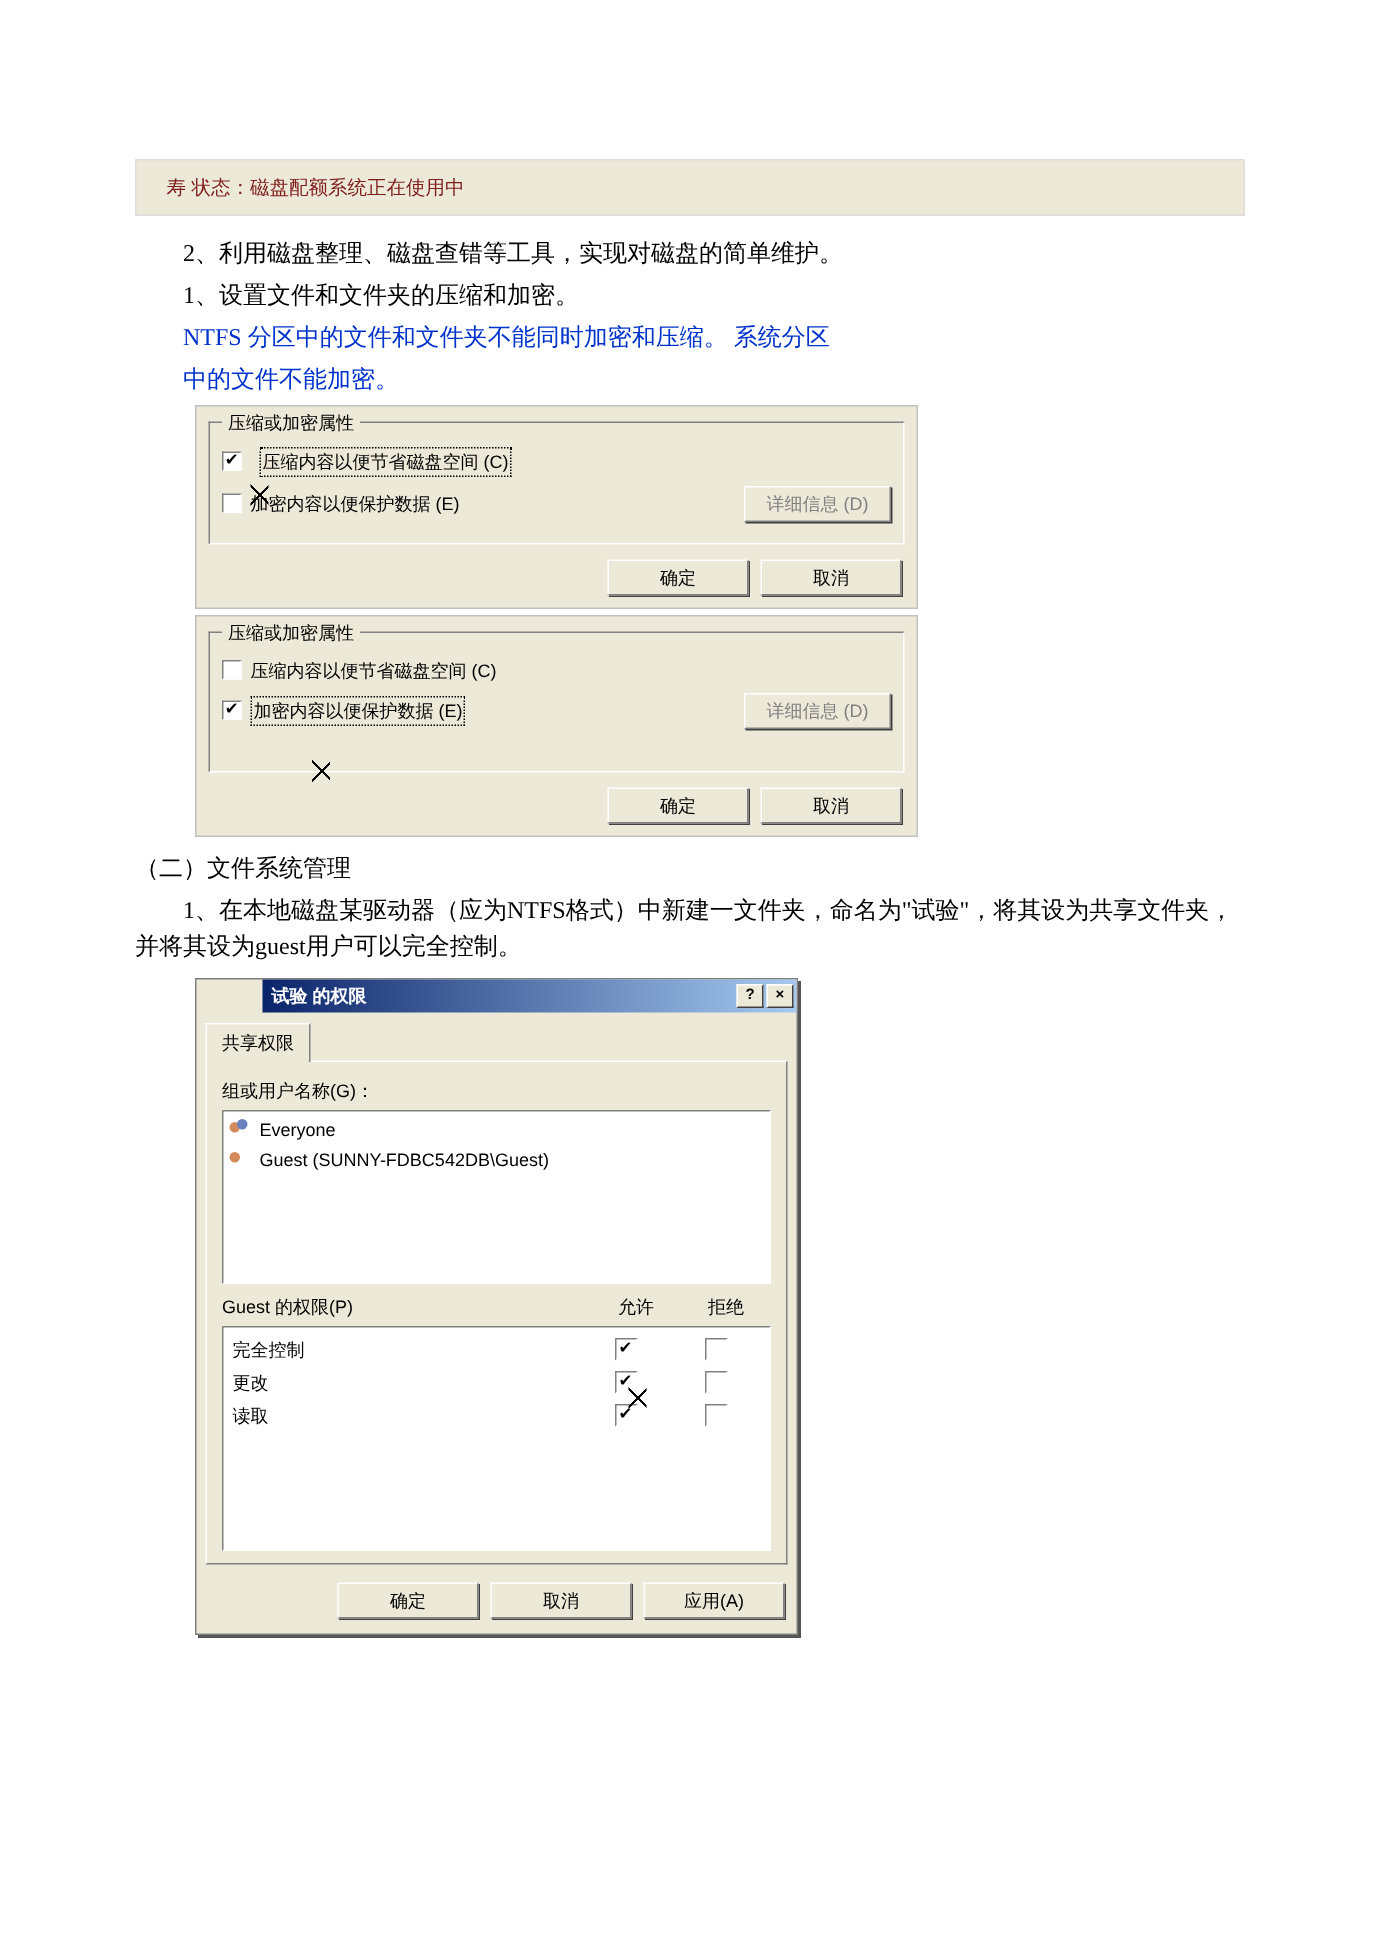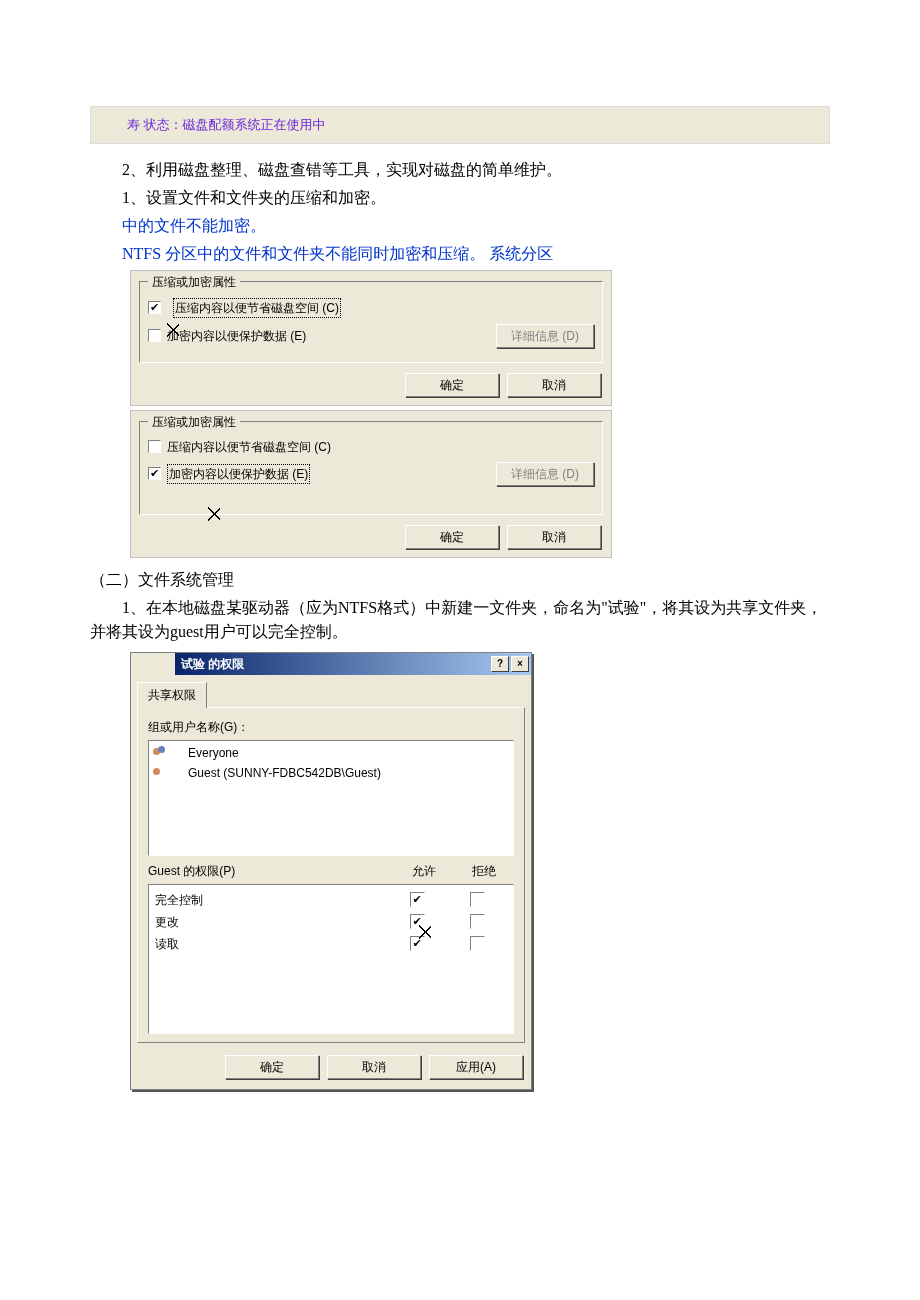--- a/index.html
+++ b/index.html
@@ -20,23 +20,23 @@
 }
 .para-noindent {
   margin: 4px 0;
 }
 .blue {
   color: #0033cc;
 }
 .status-bar {
   background: #ece9d8;
   border: 1px solid #ddd;
-  padding: 8px 36px;
+  padding: 8px 20px;
   font-size: 13px;
-  color: #6d28d9;
+  color: #7f1d1d;
   font-family: "SimSun", sans-serif;
   margin: 6px 0 14px 0;
 }
 
 
 .dialog-sub {
   background: #ece9d8;
   border: 1px solid #c0c0c0;
   margin: 4px 0 0 40px;
   width: 480px;
@@ -188,21 +188,21 @@
   border: 1px solid #808080;
   border-right-color: #fff;
   border-bottom-color: #fff;
   height: 110px;
   padding: 2px;
   overflow: hidden;
 }
 .listrow {
   display: flex;
   align-items: center;
-  gap: 19px;
+  gap: 4px;
   padding: 1px 2px;
   font-size: 12px;
 }
 .usericon {
   width: 16px;
   height: 14px;
   display: inline-block;
   position: relative;
 }
 .usericon::before {
@@ -271,22 +271,22 @@
 </head>
 <body>
 
 <div class="page">
 
 
   <div class="status-bar">寿  状态：磁盘配额系统正在使用中</div>
 
   <div class="para-noindent" style="text-indent:2em;">2、利用磁盘整理、磁盘查错等工具，实现对磁盘的简单维护。</div>
   <div class="para-noindent" style="text-indent:2em;">1、设置文件和文件夹的压缩和加密。</div>
+  <div class="para-noindent blue" style="text-indent:2em;">NTFS 分区中的文件和文件夹不能同时加密和压缩。   系统分区</div>
   <div class="para-noindent blue" style="text-indent:2em;">中的文件不能加密。</div>
-  <div class="para-noindent blue" style="text-indent:2em;">NTFS 分区中的文件和文件夹不能同时加密和压缩。   系统分区</div>
 
   <div class="dialog-sub">
     <div class="fieldset">
       <span class="legend">压缩或加密属性</span>
 
       <div class="cb-row">
         <span class="box">✔</span>
         <span class="cursor"></span>
         <span class="dotted-focus">压缩内容以便节省磁盘空间 (C)</span>
       </div>

